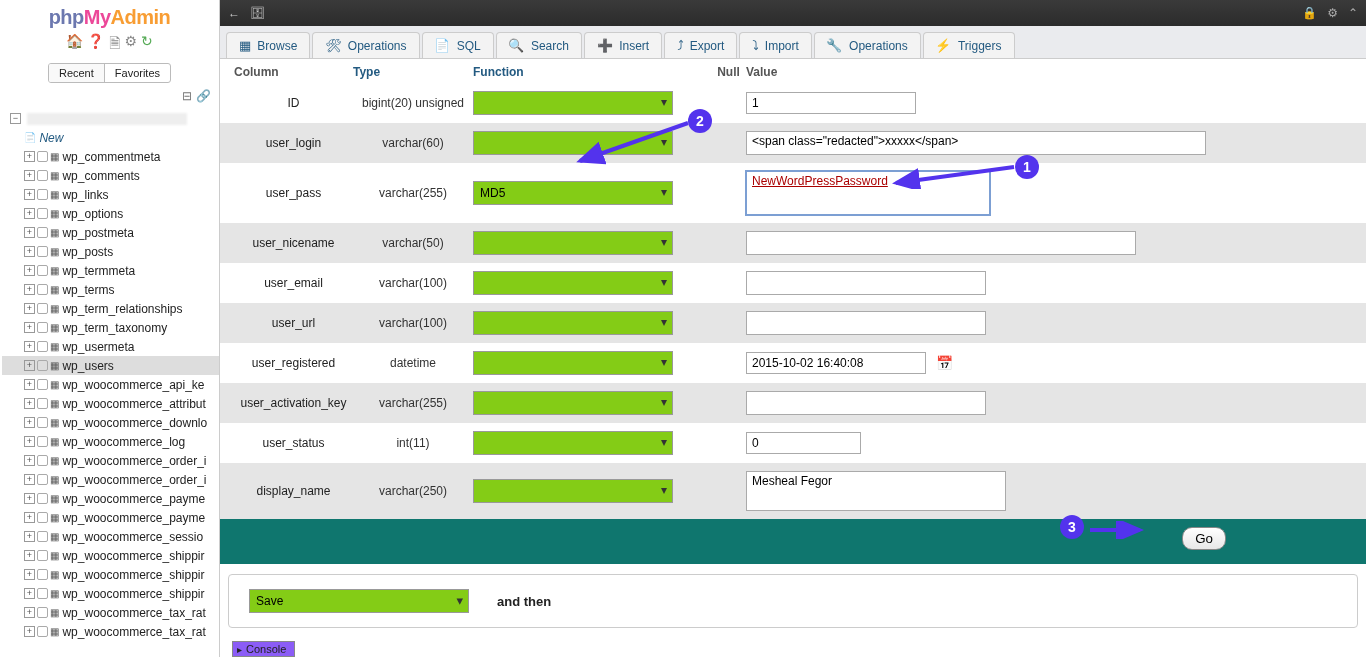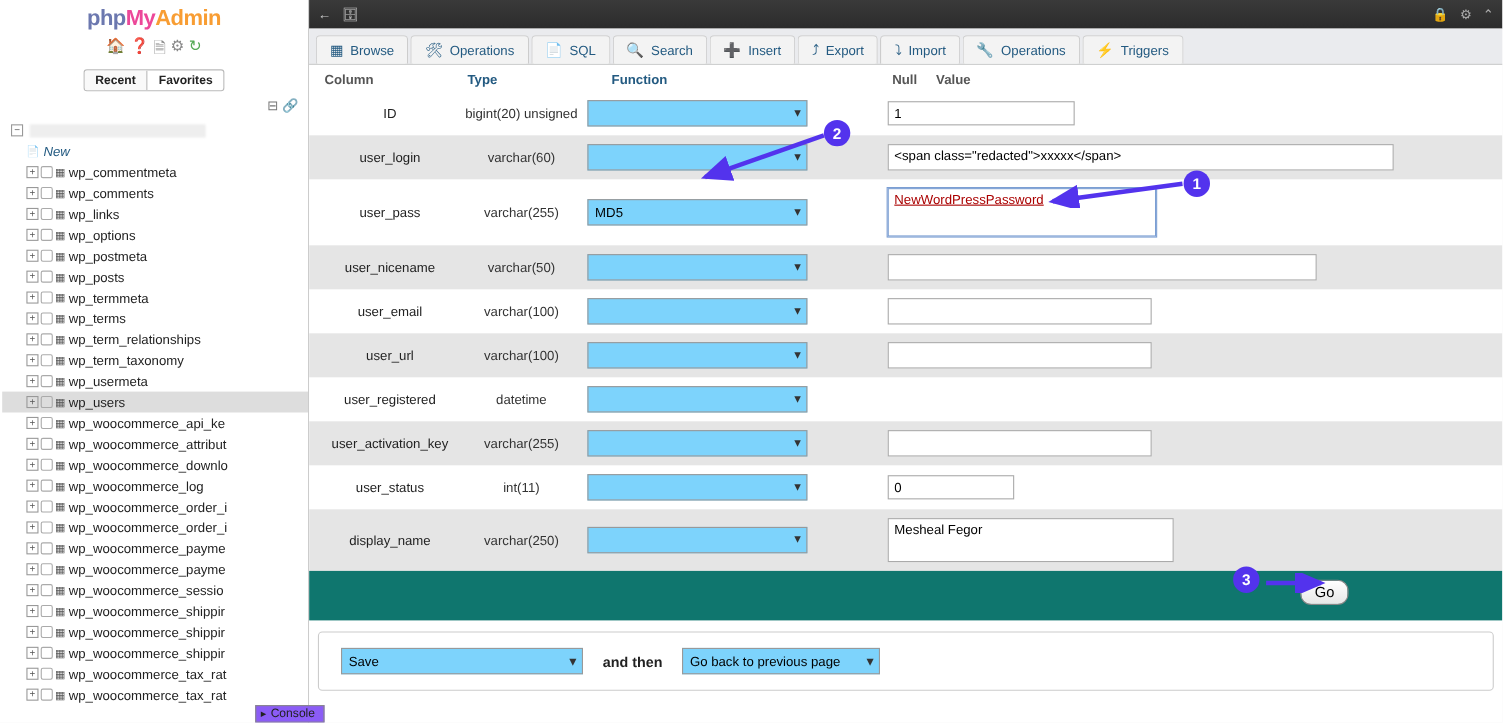--- a/index.html
+++ b/index.html
@@ -1,24 +1,24 @@
 <!DOCTYPE html>
 <html><head>
 <meta charset="utf-8">
 <style>
 * { margin:0; padding:0; box-sizing:border-box; }
 body { font-family:sans-serif; font-size:12px; background:#fff; color:#222; }
 .root { display:flex; width:1366px; height:657px; overflow:hidden; background:#f5f5f5; }
 
 
-.sidebar { width:281px; background:#fff; border-right:1px solid #ccc; display:flex; flex-direction:column; }
+.sidebar { width:220px; background:#fff; border-right:1px solid #ccc; display:flex; flex-direction:column; }
 .logo { display:flex; justify-content:center; padding:6px 0 2px; font-size:20px; font-weight:bold; font-family:Tahoma, sans-serif; letter-spacing:-0.5px;}
 .logo .p1{color:#6c78af;} .logo .p2{color:#ec4899;} .logo .p3{color:#f89d33;}
 .logo-icons{display:flex;justify-content:center;gap:4px;padding:2px 0 6px;font-size:14px;color:#888;}
-.tabs-rf{display:flex;border:1px solid #bbb;border-radius:3px;overflow:hidden;margin:0 auto 4px;width:fit-content;font-weight:bold;}
+.tabs-rf{display:flex;border:1px solid #bbb;border-radius:3px;overflow:hidden;margin:0 auto 4px;width:fit-content;}
 .tabs-rf div{padding:3px 10px;font-size:11px;}
 .tabs-rf div:first-child{border-right:1px solid #bbb;background:#f9f9f9;}
 .mini-bar{display:flex;justify-content:flex-end;padding:2px 8px 4px;gap:4px;color:#777;}
 .tree{flex:1;overflow:auto;padding:2px 0 4px 2px;}
 .tree-row{display:flex;align-items:center;height:19px;padding-left:8px;white-space:nowrap;cursor:pointer;}
 .tree-row.selected{background:#ddd;}
 .exp{display:inline-flex;align-items:center;justify-content:center;width:11px;height:11px;border:1px solid #999;font-size:9px;line-height:1;color:#555;margin-right:2px;}
 .ic-dot{display:inline-flex;width:11px;height:11px;border:1px solid #aaa;border-radius:2px;margin-right:2px;}
 .tbl-ic{color:#555;margin-right:3px;font-size:10px;}
 .indent1{padding-left:22px;}
@@ -26,37 +26,37 @@
 
 
 .main{flex:1;display:flex;flex-direction:column;background:#fff;min-width:0;}
 .topbar{height:26px;background:linear-gradient(#3a3a3a,#2b2b2b);display:flex;align-items:center;padding:0 8px;color:#ccc;gap:10px;}
 .topbar .spacer{flex:1;}
 .navtabs{display:flex;gap:2px;padding:6px 6px 0;background:#eaebee;border-bottom:1px solid #ccc;}
 .navtab{display:flex;align-items:center;gap:6px;border:1px solid #ccc;border-bottom:none;border-radius:4px 4px 0 0;background:#f3f3f3;padding:5px 12px;color:#235a81;cursor:pointer;}
 .navtab .ico{font-size:13px;}
 
 .content{flex:1;overflow:auto;padding:0;}
-.thead-row{display:flex;padding:6px 8px 4px;font-weight:bold;font-size:12px;color:#555;gap:11px;}
+.thead-row{display:flex;padding:6px 8px 4px;font-weight:bold;font-size:12px;color:#555;}
 .thead-row a{color:#235a81;text-decoration:none;}
 .c-col{width:125px;padding-left:6px;} .c-type{width:120px;} .c-func{width:214px;} .c-null{width:35px;text-align:center;margin-left:24px;} .c-val{flex:1;}
 .data-row{display:flex;align-items:center;padding:8px 8px;}
 .data-row.alt{background:#e5e5e5;}
 .data-row .c-col{text-align:center;} .data-row .c-type{text-align:center;color:#333;}
-.select{width:200px;height:24px;background:#7dd3fc;border:1px solid #999;font-size:12px;padding:0 22px 0 6px;appearance:none;position:relative;}
+.select{width:200px;height:24px;background:#84cc16;border:1px solid #999;font-size:12px;padding:0 22px 0 6px;appearance:none;position:relative;}
 .sel-wrap{position:relative;display:inline-block;}
 .sel-wrap::after{content:"▾";position:absolute;right:6px;top:4px;pointer-events:none;color:#333;}
 .inp{height:22px;border:1px solid #aaa;padding:0 5px;font-size:12px;background:#fff;}
 .inp.w-170{width:170px;} .ta{width:260px;height:24px;border:1px solid #aaa;font-size:12px;padding:2px 5px;resize:none;font-family:sans-serif;}
 .ta-big{height:40px;}
 .data-row.pw .ta{border:1px solid #7c9fd3;outline:1px solid #7c9fd3;width:244px;height:44px;color:#a00;text-decoration:underline;}
 .data-row .c-val{display:flex;align-items:center;gap:6px;}
 .go-row{display:flex;justify-content:flex-end;padding:8px 140px 14px;background:#0f766e;}
 .go-btn{border:1px solid #888;border-radius:10px;background:linear-gradient(#fff,#e7e7e7);padding:3px 12px;cursor:pointer;}
-.savebar{margin:10px 8px;border:1px solid #ccc;border-radius:4px;padding:14px 20px;display:flex;align-items:center;gap:18px;font-size:13px;}
+.savebar{margin:10px 8px;border:1px solid #ccc;border-radius:4px;padding:14px 20px;display:flex;align-items:center;gap:28px;font-size:13px;}
 .sel-save{width:220px;} .sel-ret{width:180px;}
 
 .console{position:absolute;bottom:0;left:232px;background:#8b5cf6;border:1px solid #888;padding:1px 8px 1px 4px;font-size:11px;display:flex;align-items:center;gap:4px;}
 .console::before{content:"▸";font-size:10px;}
 
 
 .ann{position:absolute;border-radius:50%;width:24px;height:24px;background:#5333ed;color:#fff;display:flex;align-items:center;justify-content:center;font-weight:bold;font-size:14px;z-index:10;}
 .arrow{position:absolute;z-index:9;}
 .cal-ic::before{content:"📅";font-size:14px;margin-left:4px;}
 </style>
@@ -364,20 +364,24 @@
             <div class="c-null"></div>
             <div class="c-val">
               <textarea class="ta" style="width: 240px;"></textarea>
             </div>
           </div>
           <div class="data-row">
             <div class="c-col">user_registered</div>
             <div class="c-type">datetime</div>
             <div class="c-func"><span class="sel-wrap"><select class="select"><option></option></select></span></div>
             <div class="c-null"></div>
+            <div class="c-val">
+              <input class="inp" style="width: 180px;" value="2015-10-02 16:40:08">
+              <span class="cal-ic"></span>
+            </div>
           </div>
           <div class="data-row alt">
             <div class="c-col">user_activation_key</div>
             <div class="c-type">varchar(255)</div>
             <div class="c-func"><span class="sel-wrap"><select class="select"><option></option></select></span></div>
             <div class="c-null"></div>
             <div class="c-val">
               <textarea class="ta" style="width: 240px;"></textarea>
             </div>
           </div>
@@ -399,21 +403,20 @@
               <textarea class="ta ta-big" style="width: 260px;">Mesheal Fegor</textarea>
             </div>
           </div>
         </div>
       <div class="go-row">
         <button class="go-btn">Go</button>
       </div>
       <div class="savebar">
         <span class="sel-wrap"><select class="select sel-save"><option>Save</option></select></span>
         <b>and then</b>
-        <span class="sel-wrap"><select class="select sel-ret"><option>Go back to previous page</option></select></span>
       </div>
 
       <div class="ann" style="top:96px;left:795px;">1</div>
       <svg class="arrow" style="top:104px;left:670px;" width="130" height="26">
           <defs>
             <marker id="ah1" markerWidth="8" markerHeight="8" refX="6" refY="3" orient="auto">
               <path d="M0,0 L7,3 L0,6 Z" fill="#5333ed"></path>
             </marker>
           </defs>
           <line x1="124" y1="4" x2="6" y2="20" stroke="#5333ed" stroke-width="4" marker-end="url(#ah1)"></line>

